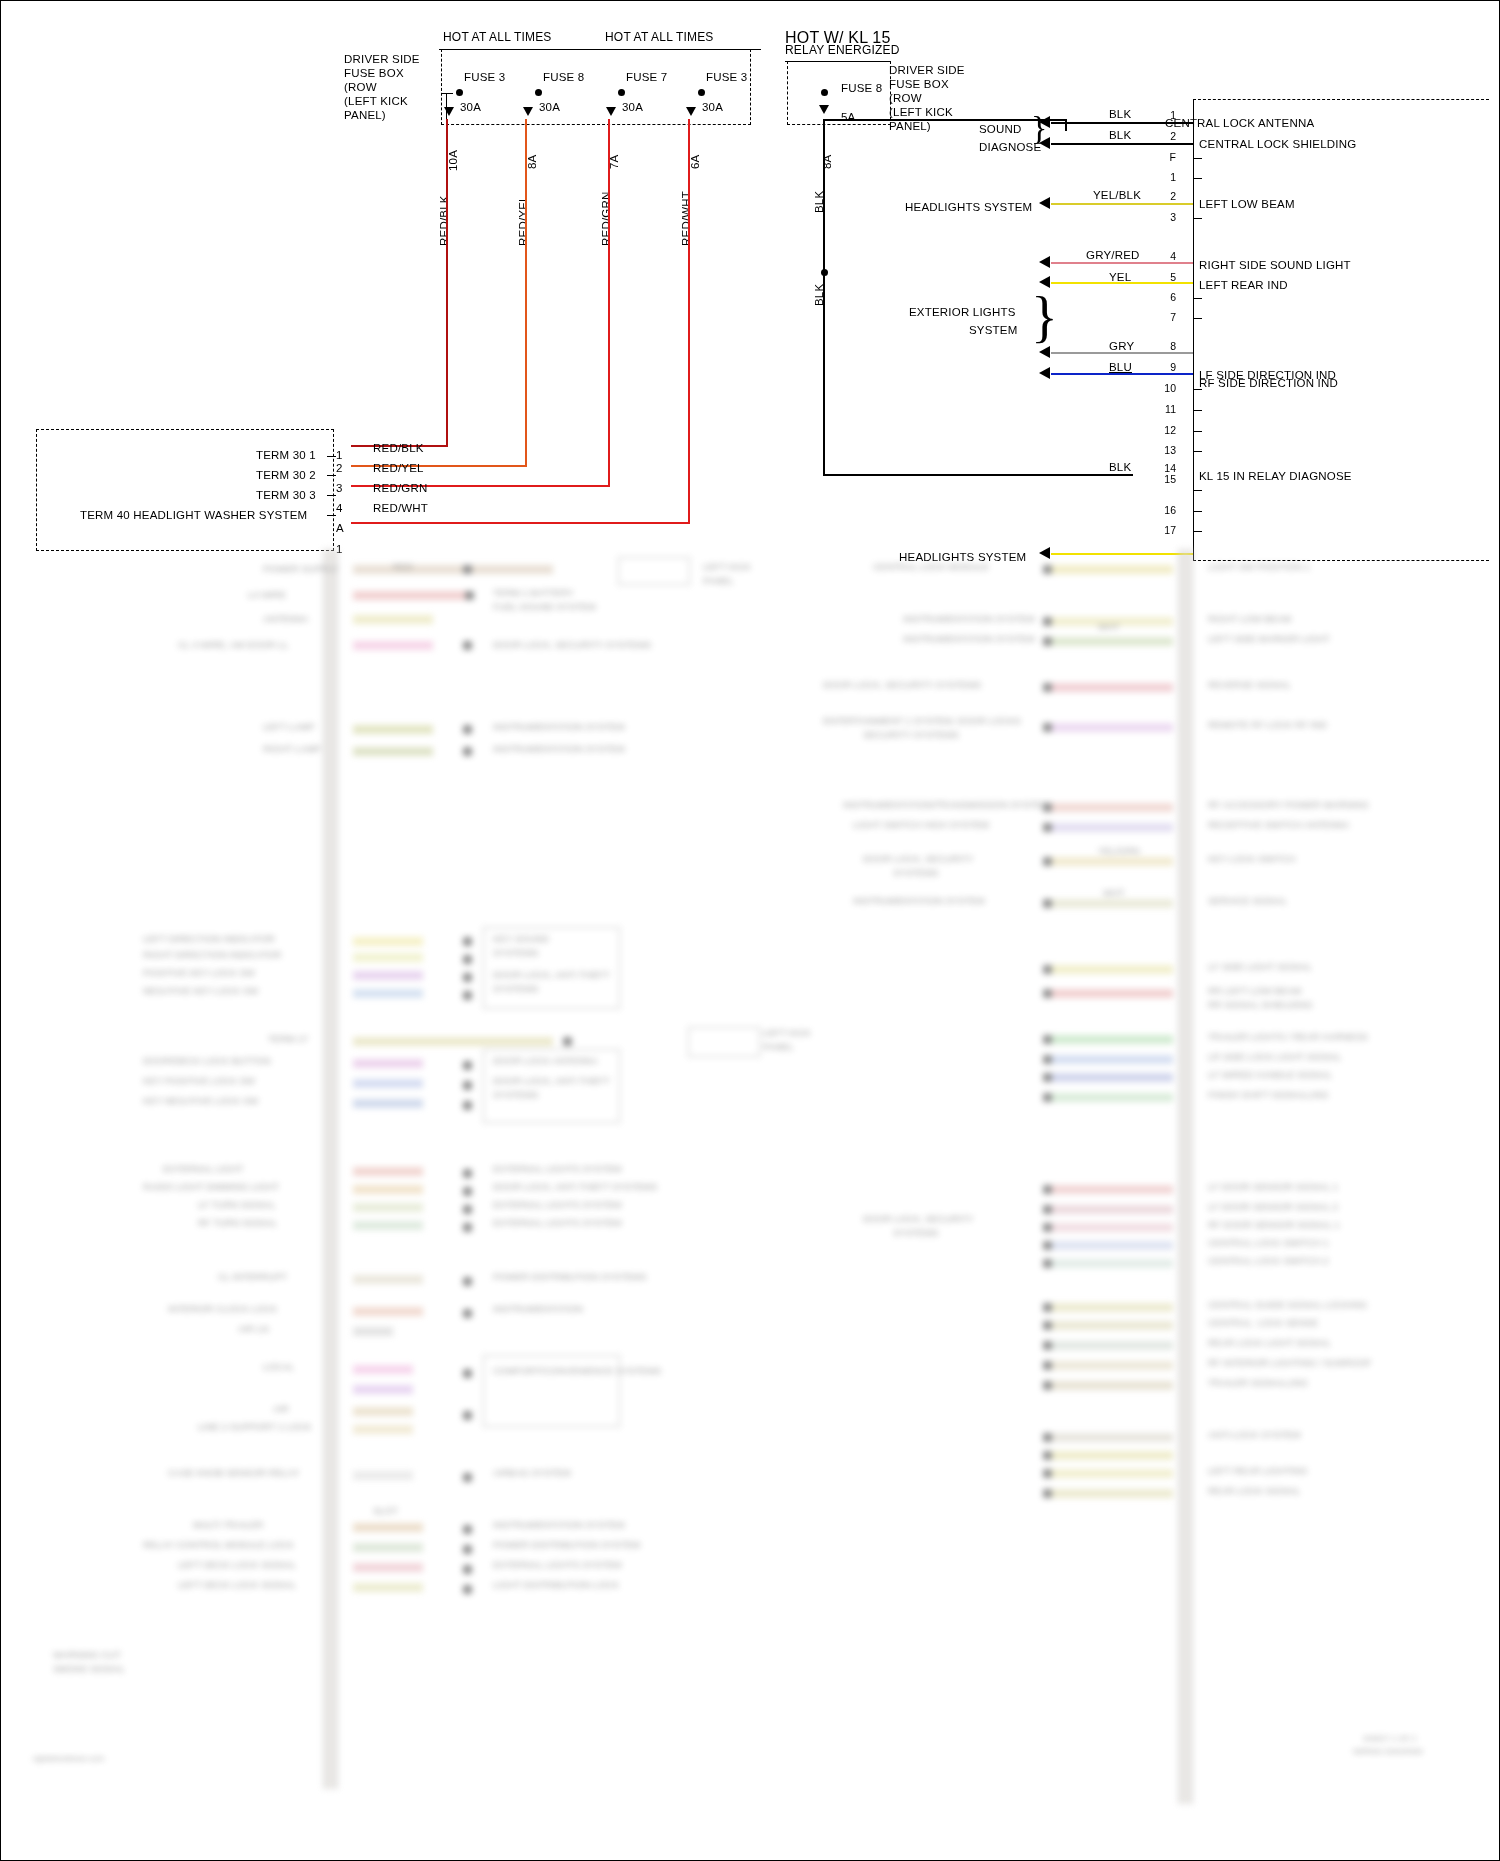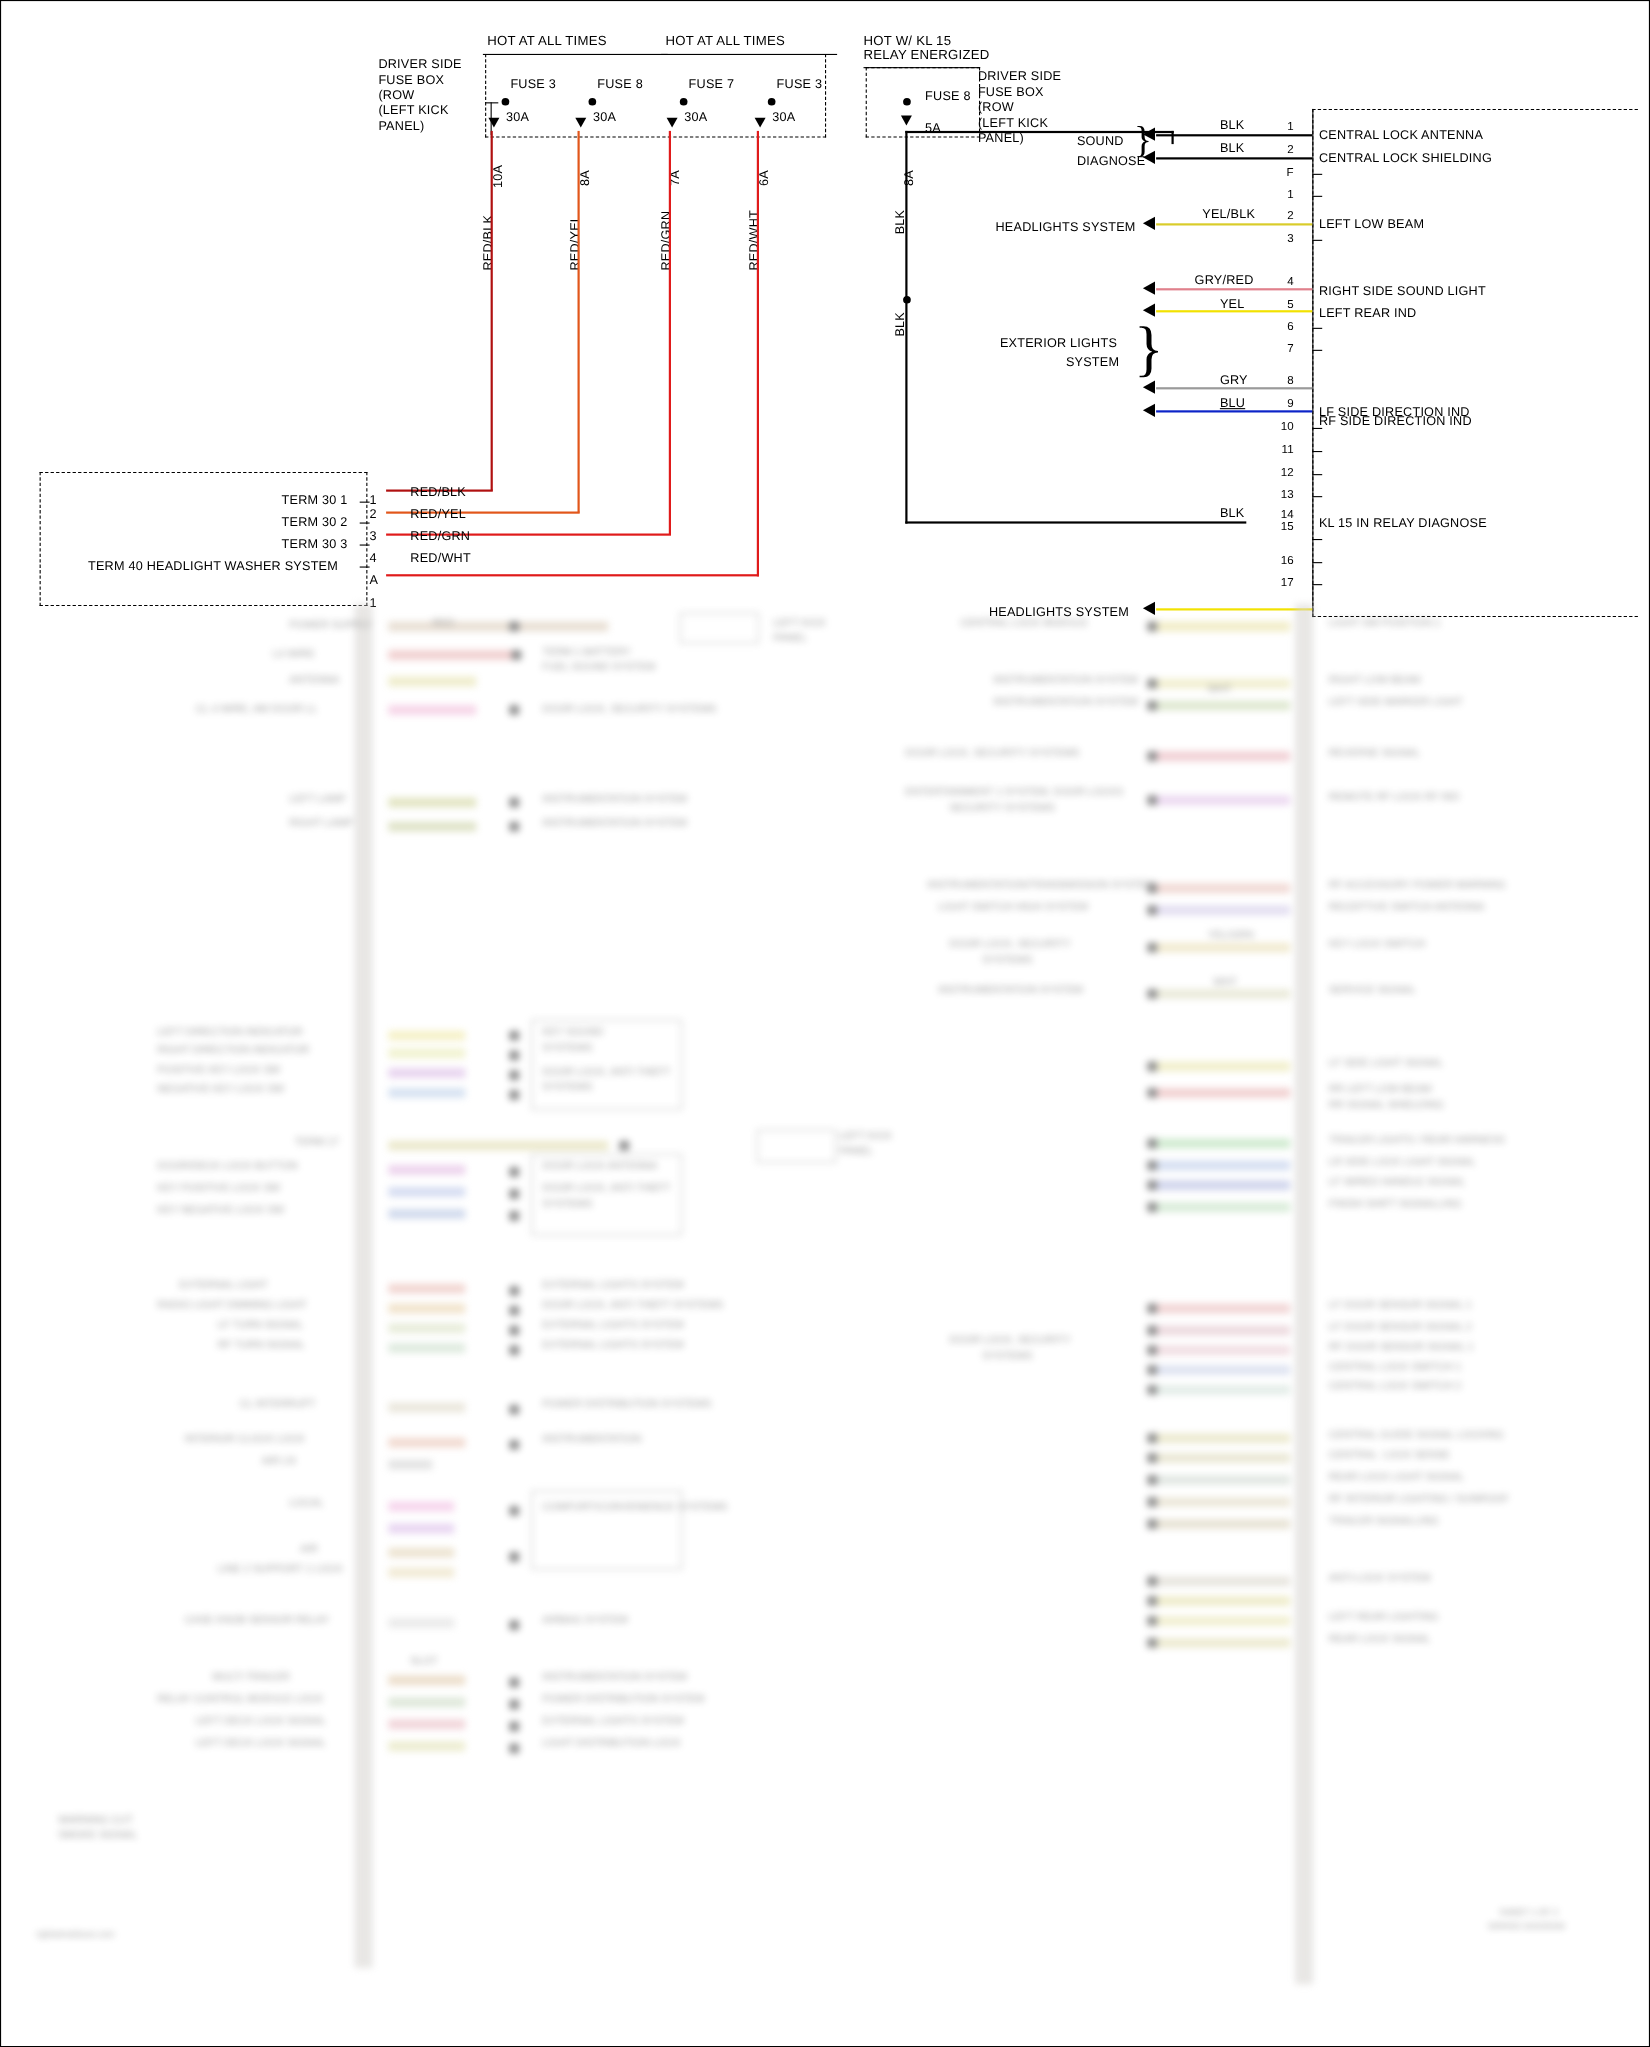--- a/index.html
+++ b/index.html
@@ -128,21 +128,21 @@
     background: #000;
   }
 </style>
 </head>
 <body>
 
 <div id="page">
 
   <div class="txt" style="left:442px; top:30px; font-size:12px;">HOT AT ALL TIMES</div>
   <div class="txt" style="left:604px; top:30px; font-size:12px;">HOT AT ALL TIMES</div>
-  <div class="txt" style="left:784px; top:30px; font-size:12px;">HOT W/ KL 15</div>
+  <div class="txt" style="left:784px; top:30px; font-size:16px;">HOT W/ KL 15</div>
   <div class="txt" style="left:784px; top:43px; font-size:12px;">RELAY ENERGIZED</div>
 
   <div class="line hline" style="left:438px; top:48px; width:168px;"></div>
   <div class="line hline" style="left:600px; top:48px; width:160px;"></div>
   <div class="line hline" style="left:784px; top:60px; width:106px;"></div>
 
   <div class="dash-box" style="left:440px; top:48px; width:310px; height:76px;"></div>
   <div class="txt" style="left:343px; top:52px;">DRIVER SIDE</div>
   <div class="txt" style="left:343px; top:66px;">FUSE BOX</div>
   <div class="txt" style="left:343px; top:80px;">(ROW</div>
@@ -242,21 +242,21 @@
   <div class="line vline" style="left:1192px; top:98px; height:462px;"></div>
 
   <div class="txt" style="left:978px; top:122px;">SOUND</div>
   <div class="txt" style="left:978px; top:140px;">DIAGNOSE</div>
   <div class="brace" style="left:1030px; top:110px;">}</div>
 
   <div class="wire h" style="left:1050px; top:121px; width:142px; background:#000;"></div>
   <div class="arrow-left" style="left:1038px; top:115px;"></div>
   <div class="txt" style="left:1108px; top:107px;">BLK</div>
   <div class="conn-num" style="left:1150px; top:108px; width:25px;">1</div>
-  <div class="txt" style="left:1198px; top:116px;text-align:right;">CENTRAL LOCK ANTENNA</div>
+  <div class="txt" style="left:1164px; top:116px;text-align:right;">CENTRAL LOCK ANTENNA</div>
 
   <div class="wire h" style="left:1050px; top:142px; width:142px; background:#000;"></div>
   <div class="arrow-left" style="left:1038px; top:136px;"></div>
   <div class="txt" style="left:1108px; top:128px;">BLK</div>
   <div class="conn-num" style="left:1150px; top:129px; width:25px;">2</div>
   <div class="txt" style="left:1198px; top:137px;">CENTRAL LOCK SHIELDING</div>
 
   <div class="conn-num" style="left:1150px; top:150px; width:25px;">F</div>
   <div class="pin-tick" style="left:1192px; top:157px;"></div>
 

